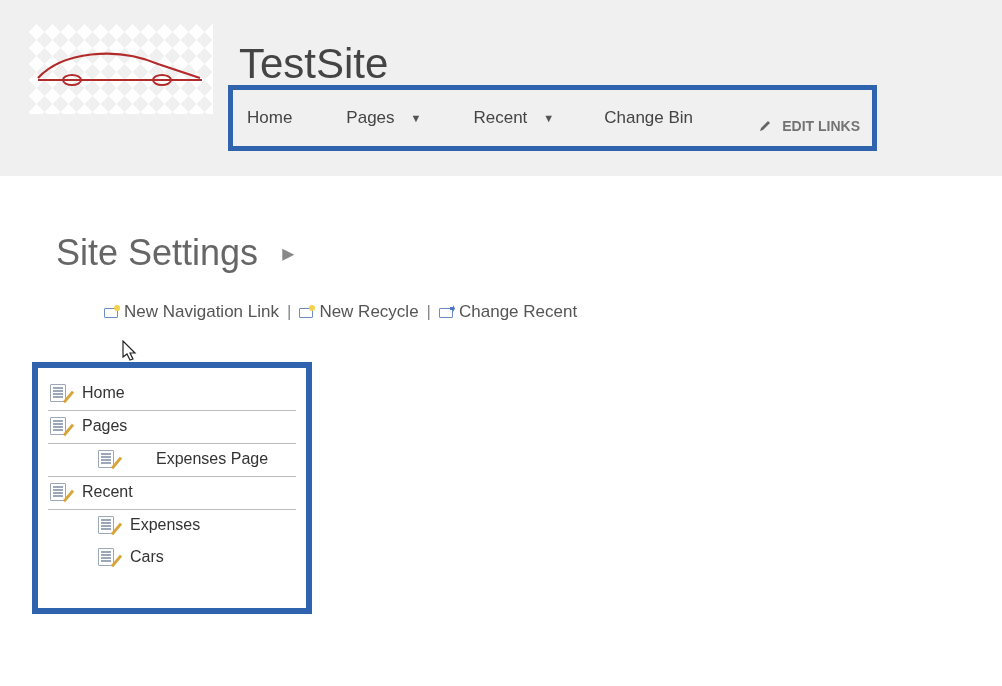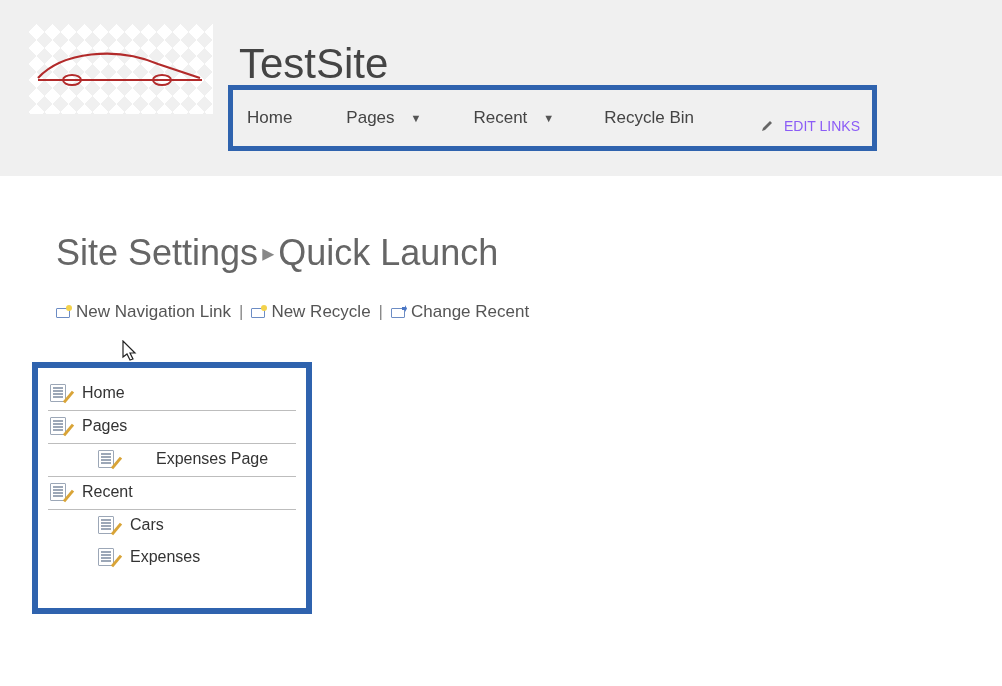--- a/index.html
+++ b/index.html
@@ -61,45 +61,46 @@
     .top-nav .caret {
       font-size: 11px;
       margin-left: 16px;
       color: #555;
     }
     .spacer-flex { flex: 1; }
     .edit-links {
       display: flex;
       align-items: center;
       font-size: 14px;
-      font-weight: 400;
-      color: #8b5cf6;
+      font-weight: 700;
+      color: #737373;
       cursor: pointer;
       margin-top: 16px;
     }
     .edit-links .pencil { margin-right: 10px; }
     .content {
       padding: 56px 0 0 56px;
     }
     .breadcrumb {
       font-size: 36px;
       font-weight: 200;
       color: #666;
       display: flex;
       align-items: center;
-      gap: 4px;
+      gap: 24px;
     }
     .breadcrumb .sep { font-size: 24px; color: #888; }
     .action-bar {
       margin-top: 28px;
       font-size: 17px;
       color: #555;
       display: flex;
       align-items: center;
       gap: 6px;
+      margin-left: 48px;
     }
     .action-bar .action-link {
       color: #555;
       cursor: pointer;
       display: inline-flex;
       align-items: center;
       gap: 4px;
     }
     .action-bar .pipe { color: #888; margin: 0 2px; }
     .mini-icon {
@@ -180,36 +181,35 @@
     <span class="nav-item">
       <span>Pages</span>
       <span class="caret">▼</span>
     </span>
     <span class="nav-gap-2"></span>
     <span class="nav-item">
       <span>Recent</span>
       <span class="caret">▼</span>
     </span>
     <span class="nav-gap-3"></span>
-    <span class="nav-item">Recycle Bin</span>
+    <span class="nav-item">Change Bin</span>
     <span class="spacer-flex"></span>
     <span class="edit-links">
       <svg class="pencil" width="14" height="14" viewBox="0 0 14 14">
         <path d="M2 12 L3 9 L10 2 L12 4 L5 11 Z" fill="#666"></path>
       </svg>
       <span>EDIT LINKS</span>
     </span>
   </div>
 </div>
 
 <div class="content">
   <div class="breadcrumb">
     <span>Site Settings</span>
     <span class="sep">▸</span>
-    <span>Quick Launch</span>
   </div>
 
   <div class="action-bar">
     <span class="action-link">
       <span class="mini-icon">
           <span class="base"></span>
           <span class="spark"></span>
         </span>
       <span>New Navigation Link</span>
     </span>
@@ -269,24 +269,24 @@
           <span class="pen"></span>
         </span>
       <span class="label">Recent</span>
     </div>
     <div class="ql-row child no-line">
       <span class="ql-icon">
           <span class="sheet"></span>
           <span class="lines"></span>
           <span class="pen"></span>
         </span>
+      <span class="label">Expenses</span>
+    </div>
+    <div class="ql-row child no-line">
+      <span class="ql-icon">
+          <span class="sheet"></span>
+          <span class="lines"></span>
+          <span class="pen"></span>
+        </span>
       <span class="label">Cars</span>
     </div>
-    <div class="ql-row child no-line">
-      <span class="ql-icon">
-          <span class="sheet"></span>
-          <span class="lines"></span>
-          <span class="pen"></span>
-        </span>
-      <span class="label">Expenses</span>
-    </div>
   </div>
 </div>
 
 </body></html>

